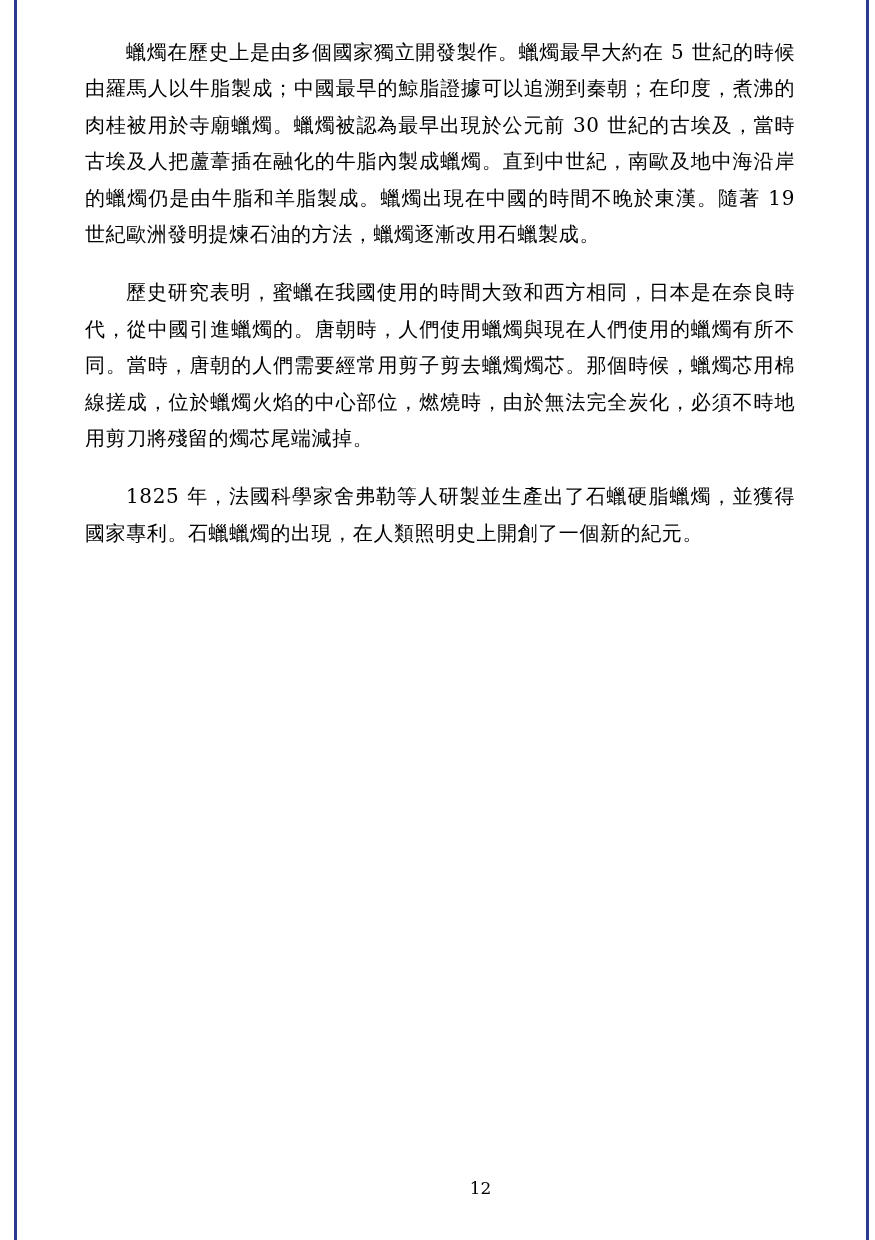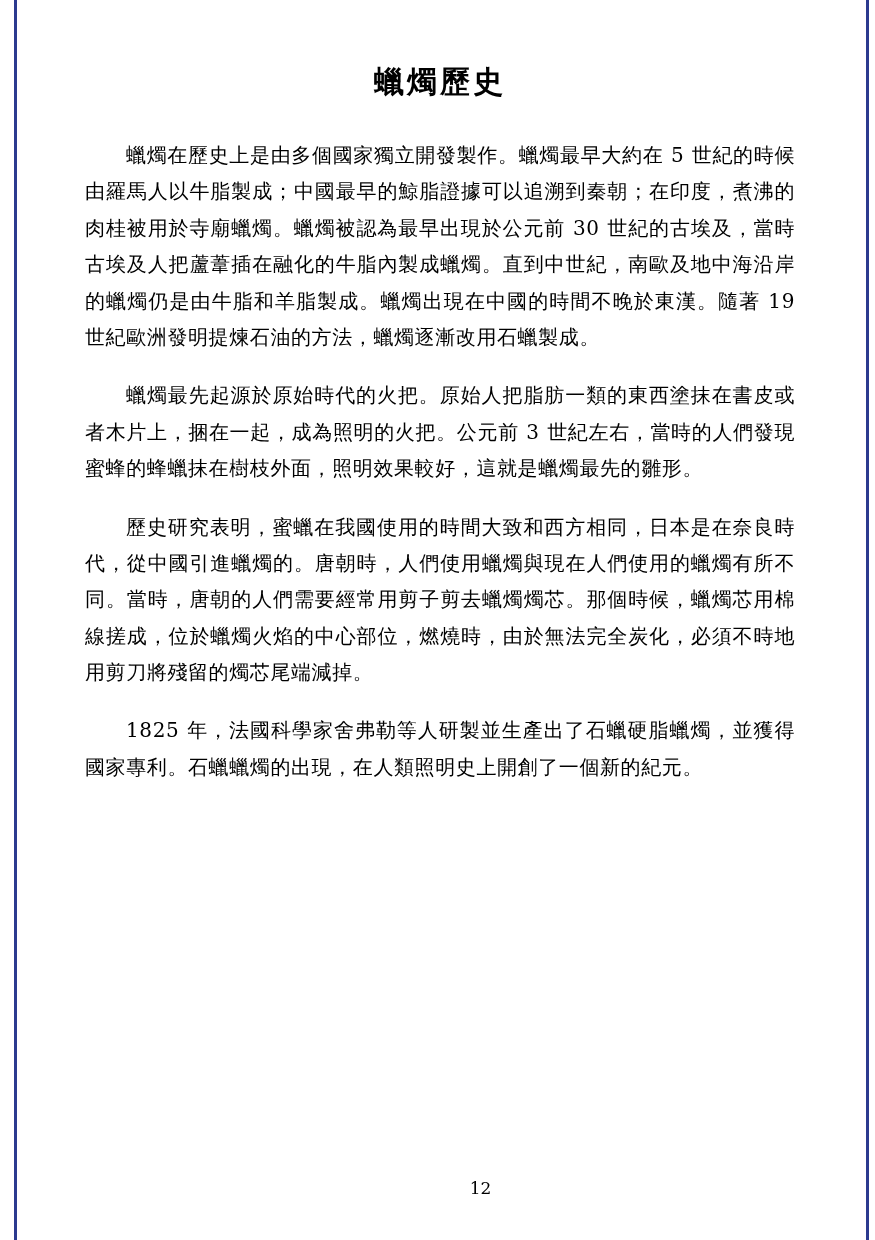--- a/index.html
+++ b/index.html
@@ -87,25 +87,23 @@
 </head>
 <body>
 
 <div class="page">
 
   <div class="page-border-left"></div>
   <div class="page-border-right"></div>
 
   <div class="content">
 
-    <h1 class="doc-title">蠟燭歷史</h1>
 
     <div class="body-text">
       <p class="para">蠟燭在歷史上是由多個國家獨立開發製作。蠟燭最早大約在 5 世紀的時候由羅馬人以牛脂製成；中國最早的鯨脂證據可以追溯到秦朝；在印度，煮沸的肉桂被用於寺廟蠟燭。蠟燭被認為最早出現於公元前 30 世紀的古埃及，當時古埃及人把蘆葦插在融化的牛脂內製成蠟燭。直到中世紀，南歐及地中海沿岸的蠟燭仍是由牛脂和羊脂製成。蠟燭出現在中國的時間不晚於東漢。隨著 19 世紀歐洲發明提煉石油的方法，蠟燭逐漸改用石蠟製成。</p>
-      <p class="para">蠟燭最先起源於原始時代的火把。原始人把脂肪一類的東西塗抹在書皮或者木片上，捆在一起，成為照明的火把。公元前 3 世紀左右，當時的人們發現蜜蜂的蜂蠟抹在樹枝外面，照明效果較好，這就是蠟燭最先的雛形。</p>
       <p class="para">歷史研究表明，蜜蠟在我國使用的時間大致和西方相同，日本是在奈良時代，從中國引進蠟燭的。唐朝時，人們使用蠟燭與現在人們使用的蠟燭有所不同。當時，唐朝的人們需要經常用剪子剪去蠟燭燭芯。那個時候，蠟燭芯用棉線搓成，位於蠟燭火焰的中心部位，燃燒時，由於無法完全炭化，必須不時地用剪刀將殘留的燭芯尾端減掉。</p>
       <p class="para">1825 年，法國科學家舍弗勒等人研製並生產出了石蠟硬脂蠟燭，並獲得國家專利。石蠟蠟燭的出現，在人類照明史上開創了一個新的紀元。</p>
     </div>
 
   </div>
 
   <div class="page-number">12</div>
 
 </div>
 

